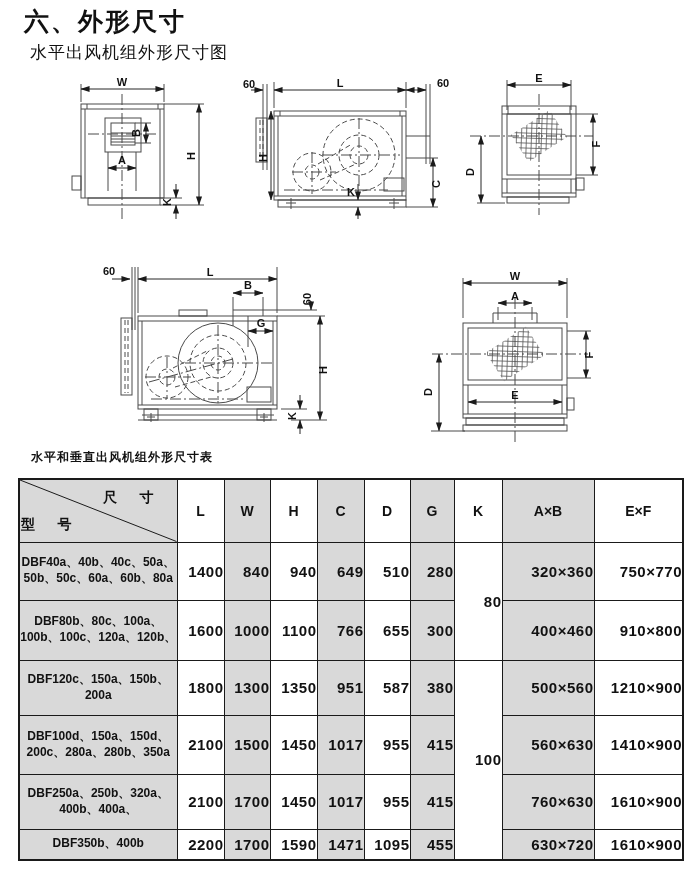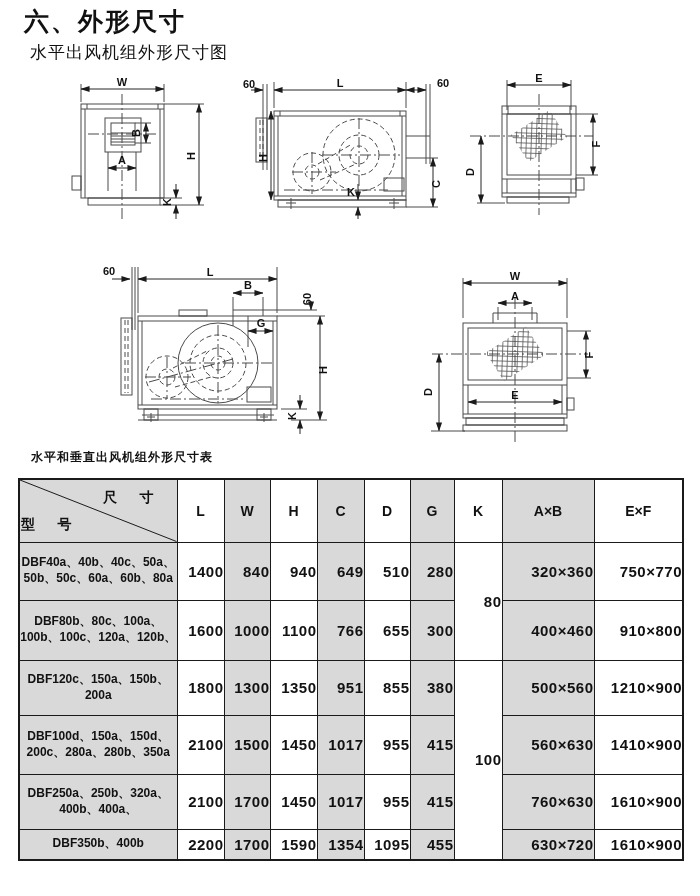--- a/index.html
+++ b/index.html
@@ -343,21 +343,21 @@
       <td class="num shade">300</td>
       <td class="num shade">400×460</td>
       <td class="num">910×800</td>
     </tr>
     <tr style="height:55px">
       <td class="model shade">DBF120c、150a、150b、200a</td>
       <td class="num">1800</td>
       <td class="num shade">1300</td>
       <td class="num">1350</td>
       <td class="num shade">951</td>
-      <td class="num">855</td>
+      <td class="num">587</td>
       <td class="num shade">380</td>
       <td class="num" rowspan="4">100</td>
       <td class="num shade">500×560</td>
       <td class="num">1210×900</td>
     </tr>
     <tr style="height:59px">
       <td class="model shade">DBF100d、150a、150d、200c、280a、280b、350a</td>
       <td class="num">2100</td>
       <td class="num shade">1500</td>
       <td class="num">1450</td>
@@ -376,21 +376,21 @@
       <td class="num">955</td>
       <td class="num shade">415</td>
       <td class="num shade">760×630</td>
       <td class="num">1610×900</td>
     </tr>
     <tr style="height:31px">
       <td class="model shade">DBF350b、400b</td>
       <td class="num">2200</td>
       <td class="num shade">1700</td>
       <td class="num">1590</td>
-      <td class="num shade">1354</td>
+      <td class="num shade">1471</td>
       <td class="num">1095</td>
       <td class="num shade">455</td>
       <td class="num shade">630×720</td>
       <td class="num">1610×900</td>
     </tr>
   </tbody>
     </table>
 
 
 </div>

